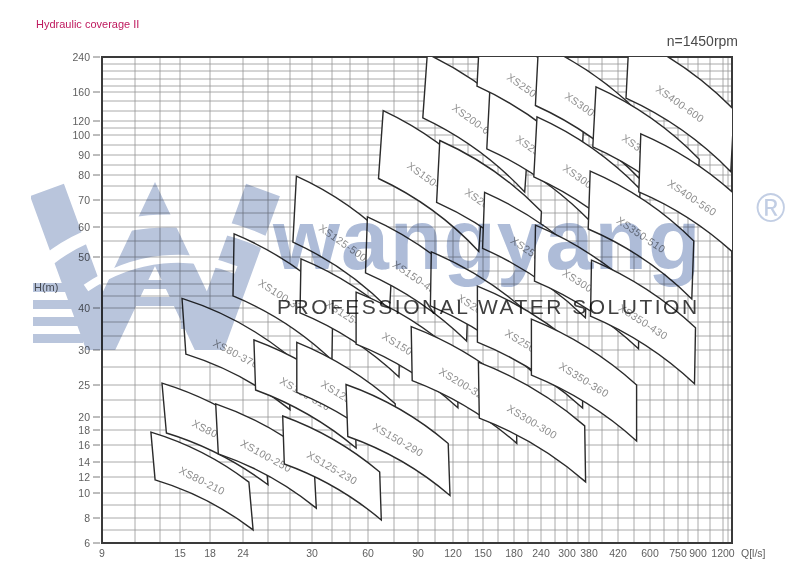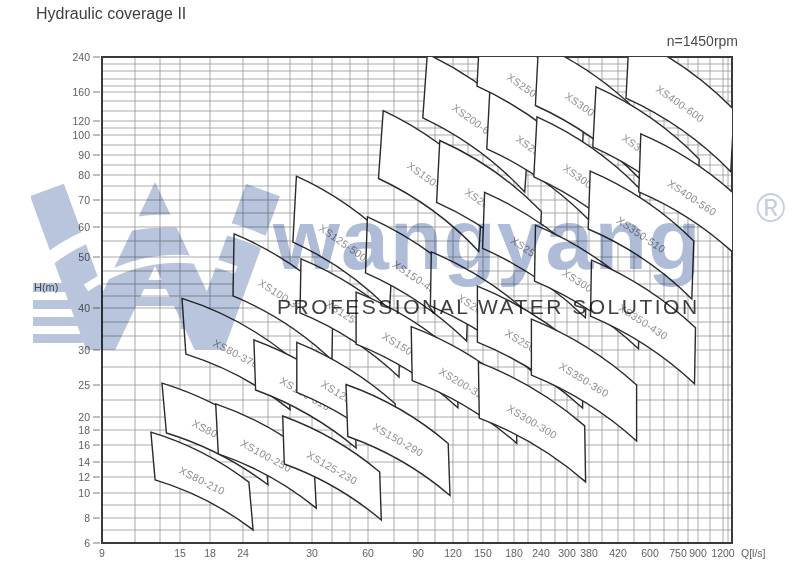--- a/index.html
+++ b/index.html
@@ -1,18 +1,18 @@
 <!DOCTYPE html>
 <html><head>
 <meta charset="utf-8">
 <style>
   html,body{margin:0;padding:0;background:#fff;}
   .page{position:relative;width:800px;height:567px;background:#fff;overflow:hidden;
         font-family:"Liberation Sans",sans-serif;}
-  .title{position:absolute;left:36px;top:5px;font-size:16px;color:#404040;}
+  .title{position:absolute;left:36px;top:18px;font-size:11px;color:#be185d;}
   .rpm{position:absolute;right:62px;top:33px;font-size:14px;color:#4a4a4a;}
   #chart{position:absolute;left:0;top:0;}
   .wm{position:absolute;left:17px;top:0;width:800px;height:567px;
       mix-blend-mode:multiply;pointer-events:none;}
   .wm-logo{position:absolute;left:14px;top:182px;width:256px;height:168px;}
   .wm-word{position:absolute;left:256px;top:196px;font-size:86px;font-weight:bold;
            color:#aab9d6;letter-spacing:1px;line-height:1;opacity:.95;}
   .wm-reg{position:absolute;left:739px;top:188px;font-size:40px;color:#c2cee4;line-height:1;}
   .wm-tagline{position:absolute;left:260px;top:295px;font-size:21px;color:#404040;
               letter-spacing:2.5px;white-space:nowrap;}

